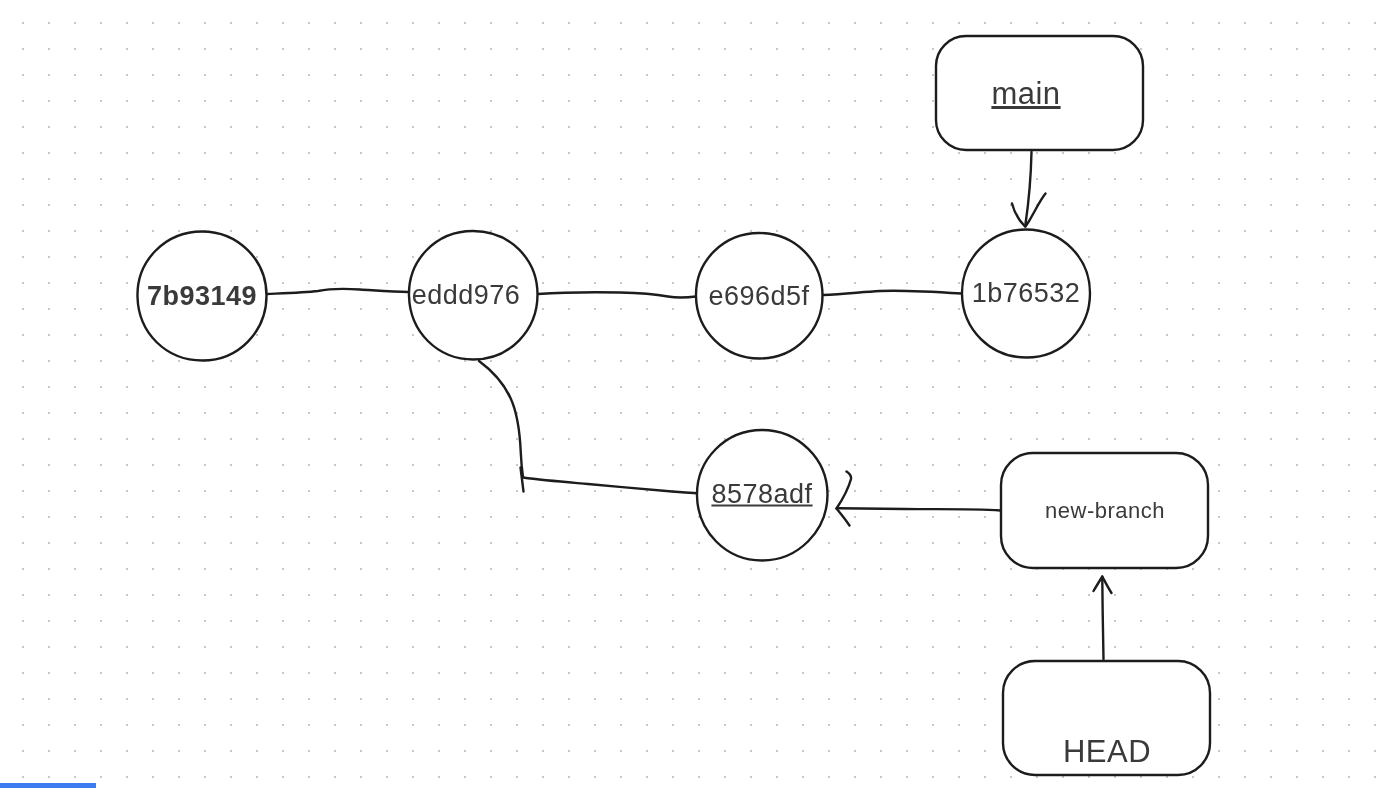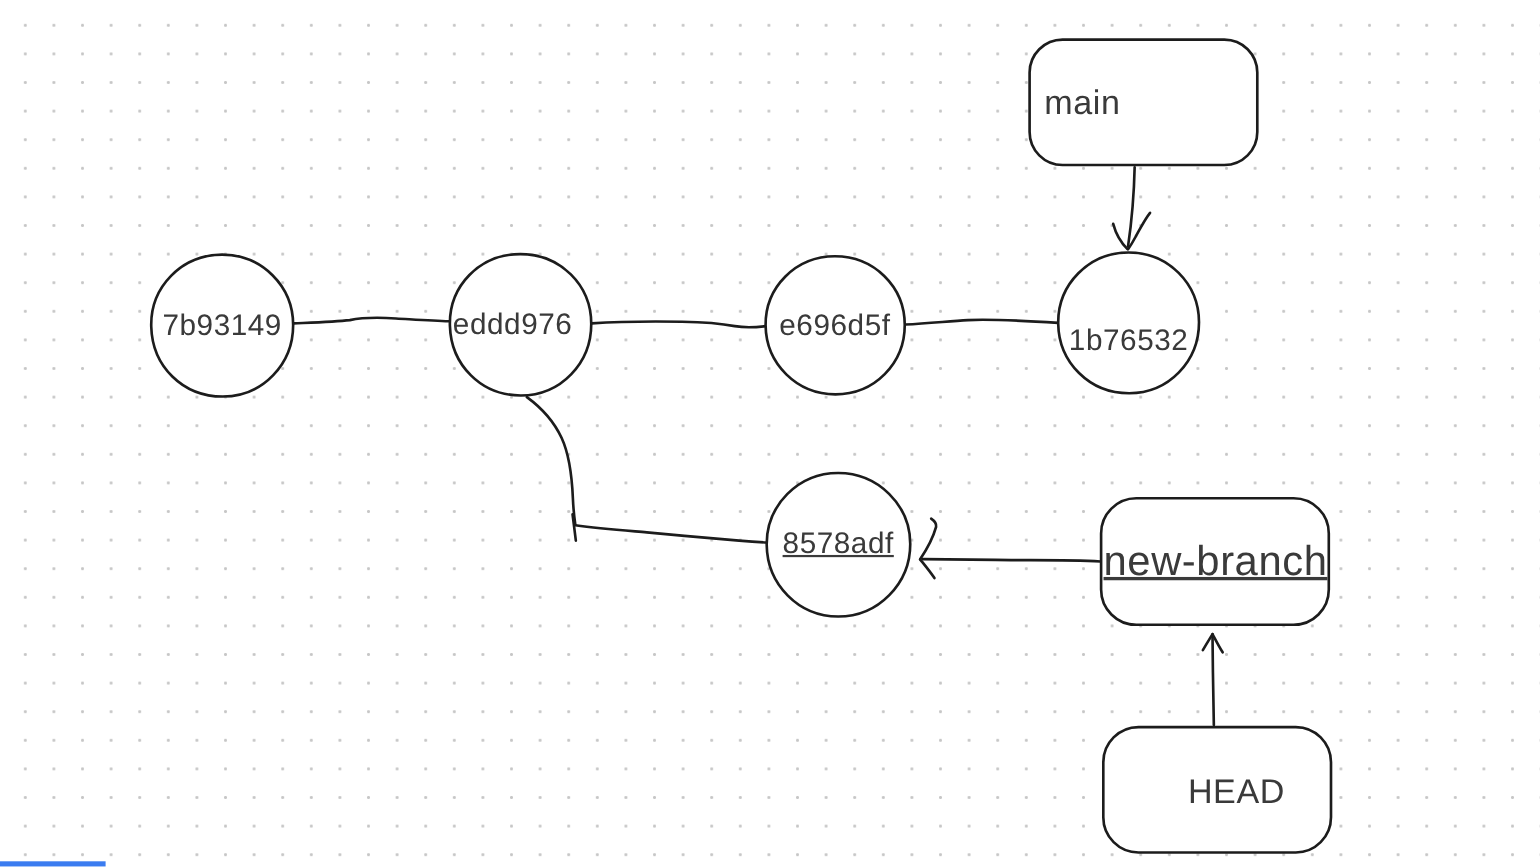--- a/index.html
+++ b/index.html
@@ -87,25 +87,25 @@
     <path class="shape" d="M 409 296 C 408 260 436 231 473 231 C 509.5 231 537.5 259 537.5 294.5 C 537.5 330 510 359.5 473.5 359.5 C 437.5 359.5 410 332 409 296 Z"></path>
     <path class="shape" d="M 696 296 C 695.5 261 723.5 233 759 233 C 794.5 233 822.5 260.5 822.5 295.5 C 822.5 330.5 795 358.5 759.5 358.5 C 724.5 358.5 696.5 331 696 296 Z"></path>
     <path class="shape" d="M 962 294 C 961.5 258.5 990 229.5 1026 229.5 C 1062 229.5 1090 258 1090 293 C 1090 328.5 1062.5 357.5 1026.5 357.5 C 990.5 357.5 962.5 329.5 962 294 Z"></path>
     <path class="shape" d="M 697 495.5 C 696.5 459.5 725.5 430 762 430 C 798 430 827.5 459 827.5 494.5 C 827.5 530.5 798.5 560.5 762 560.5 C 726 560.5 697.5 531.5 697 495.5 Z"></path>
 
     <rect class="shape" x="936" y="36" width="207" height="114" rx="30"></rect>
     <rect class="shape" x="1001" y="453" width="207" height="115" rx="32"></rect>
     <rect class="shape" x="1003" y="661" width="207" height="114" rx="32"></rect>
   </svg>
 
-  <div class="node-label commit-label" style="left:202px; top:296px;">7b93149</div>
+  <div class="node-label commit-label" style="left:202px; top:296px;font-weight:bold;">7b93149</div>
   <div class="node-label commit-label" style="left:466px; top:295px;">eddd976</div>
   <div class="node-label commit-label" style="left:759px; top:296px;">e696d5f</div>
-  <div class="node-label commit-label" style="left:1026px; top:310px;">1b76532</div>
+  <div class="node-label commit-label" style="left:1026px; top:293px;">1b76532</div>
   <div class="node-label commit-label" style="left:762px; top:494px;text-decoration:underline;">8578adf</div>
 
-  <div class="node-label ref-label" style="left:984px; top:94px;">main</div>
-  <div class="node-label ref-label" style="left:1105px; top:511px; font-size:38px;text-decoration:underline;">new-branch</div>
-  <div class="node-label ref-label" style="left:1107px; top:720px;margin-left:17px;">HEAD</div>
+  <div class="node-label ref-label" style="left:1026px; top:94px;text-decoration:underline;">main</div>
+  <div class="node-label ref-label" style="left:1105px; top:511px; font-size:22px;">new-branch</div>
+  <div class="node-label ref-label" style="left:1107px; top:752px;">HEAD</div>
 
   <div class="scroll-thumb"></div>
 
 </div>
 
 </body></html>

